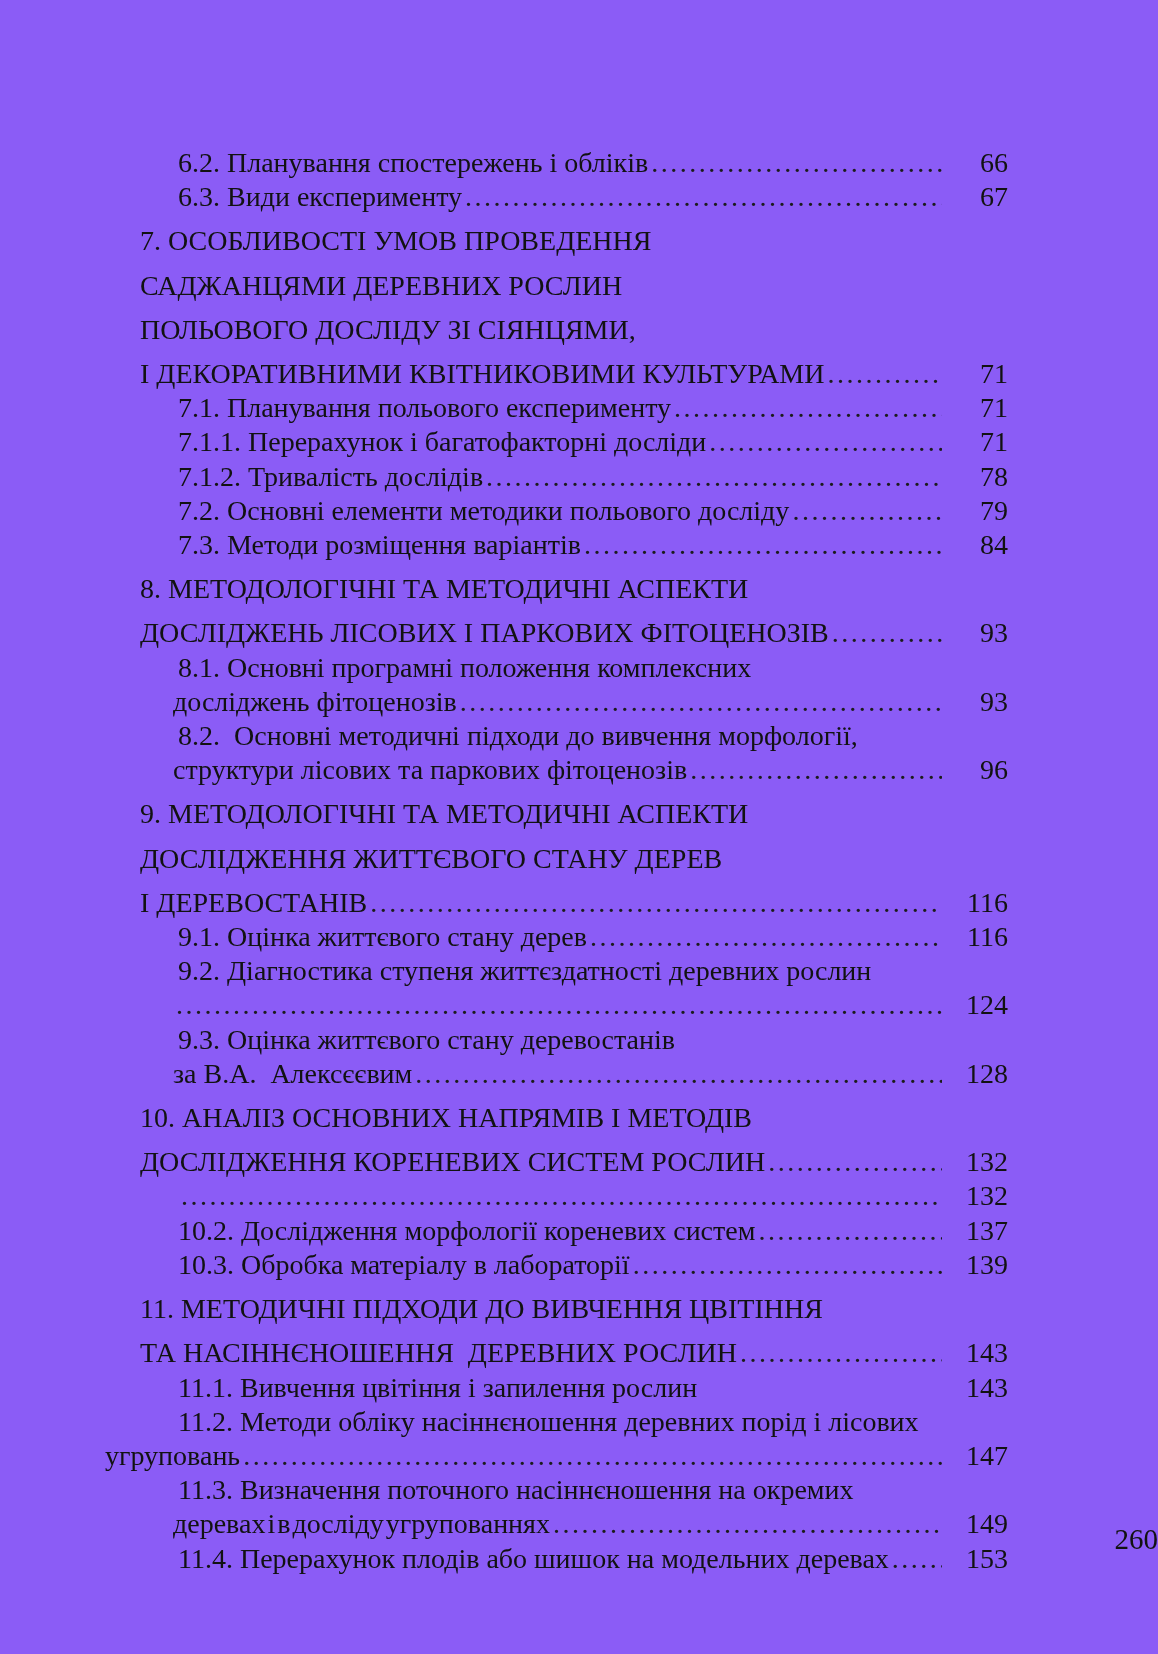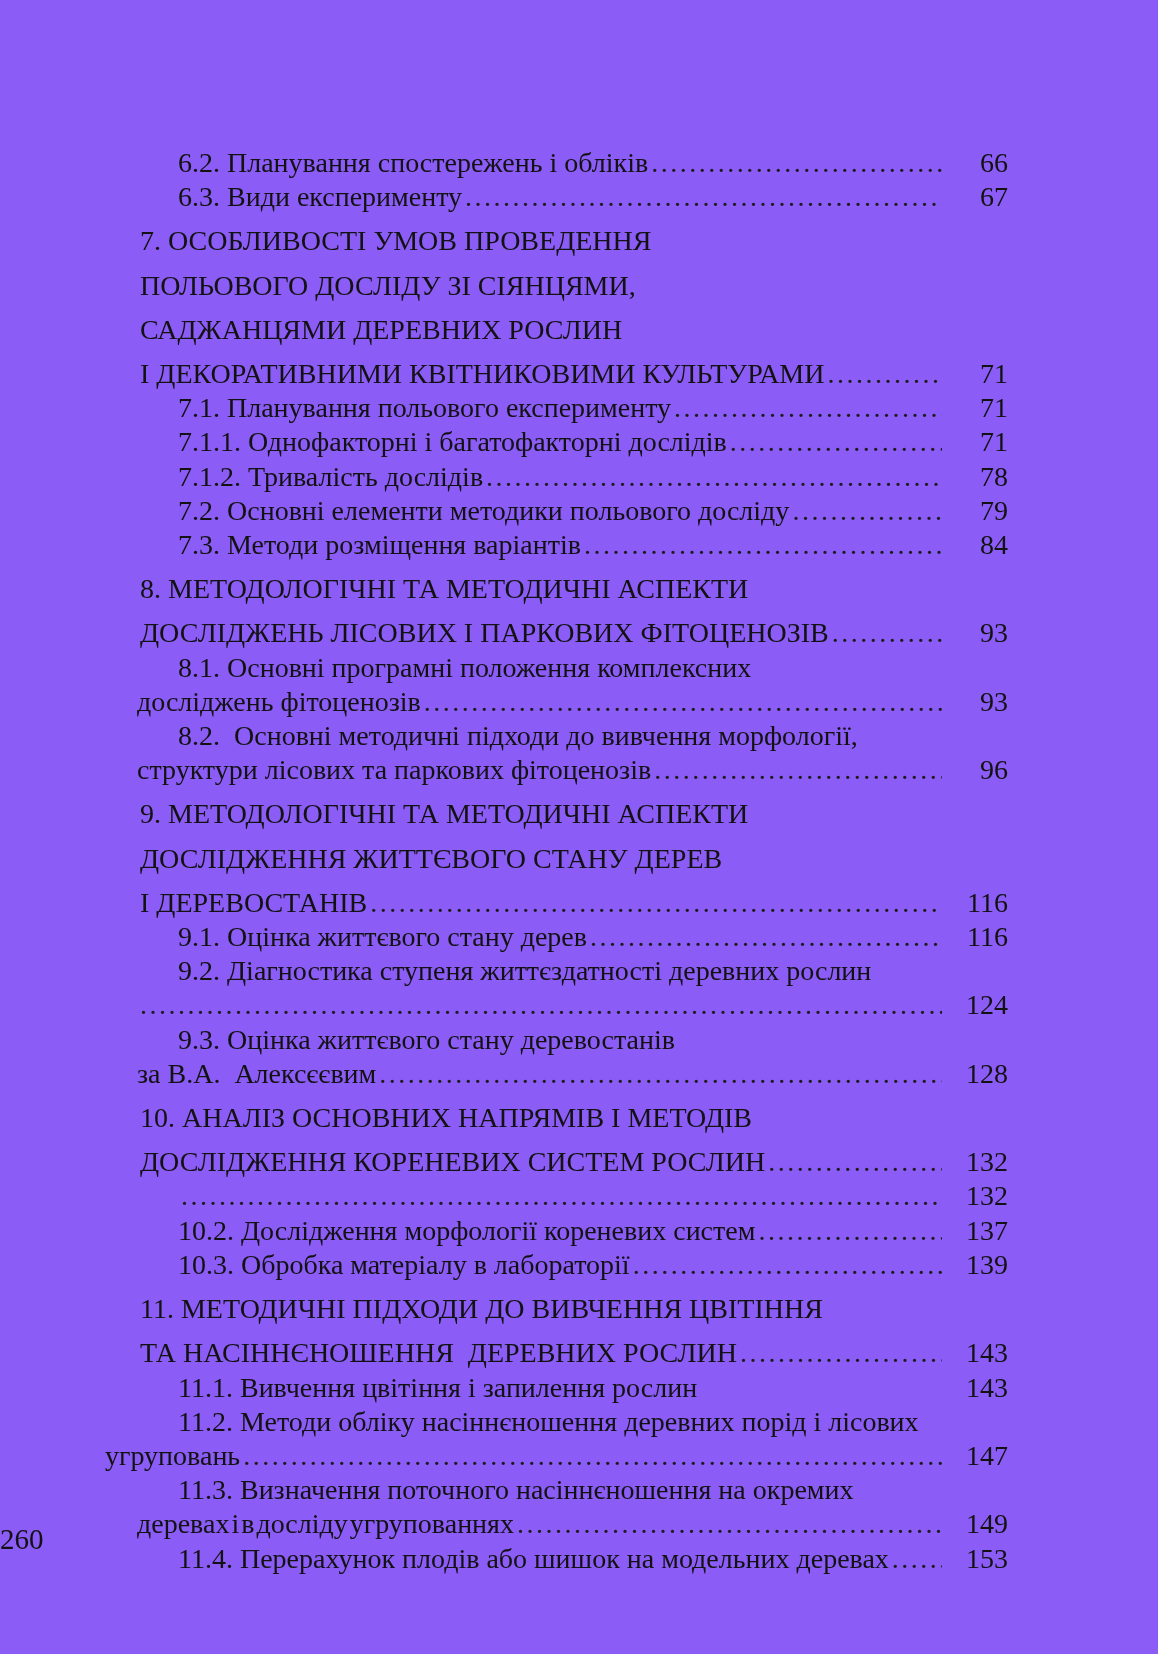--- a/index.html
+++ b/index.html
@@ -18,21 +18,21 @@
   .row{
     display:flex;
     align-items:baseline;
     font-size:28px;
     line-height:34.2px;
     white-space:nowrap;
   }
   .row .t{white-space:pre;}
   .ch  {margin-left:35px;margin-top:10px;}
   .sub {margin-left:73px;}
-  .subc{margin-left:32px;}
+  .subc{margin-left:68px;}
   .hang{margin-left:0;}
   .tight .t{word-spacing:-5px;}
   .leader{
     flex:1 1 auto;
     overflow:hidden;
     white-space:nowrap;
     margin-left:3px;
     letter-spacing:2.5px;
     color:#1b1b1b;
   }
@@ -42,21 +42,21 @@
   .pnum{
     flex:0 0 66px;
     box-sizing:border-box;
     padding-left:14px;
     text-align:right;
     white-space:nowrap;
   }
   .footer{
     position:absolute;
     top:1522px;left:0;width:1158px;
-    text-align:left;
+    text-align:right;
     font-size:29px;
     line-height:34px;
   }
 </style>
 </head>
 <body>
 
 <div class="page">
   <div class="toc">
 
@@ -69,41 +69,41 @@
         <span class="t">6.3. Види експерименту</span>
         <span class="leader"></span>
         <span class="pnum">67</span>
       </div>
     <div class="row ch wrap">
         <span class="t">7. ОСОБЛИВОСТІ УМОВ ПРОВЕДЕННЯ</span>
         <span class="leader"></span>
         <span class="pnum"></span>
       </div>
     <div class="row ch wrap">
+        <span class="t">САДЖАНЦЯМИ ДЕРЕВНИХ РОСЛИН</span>
+        <span class="leader"></span>
+        <span class="pnum"></span>
+      </div>
+    <div class="row ch wrap">
         <span class="t">ПОЛЬОВОГО ДОСЛІДУ ЗІ СІЯНЦЯМИ,</span>
         <span class="leader"></span>
         <span class="pnum"></span>
       </div>
-    <div class="row ch wrap">
-        <span class="t">САДЖАНЦЯМИ ДЕРЕВНИХ РОСЛИН</span>
-        <span class="leader"></span>
-        <span class="pnum"></span>
-      </div>
     <div class="row ch">
         <span class="t">І ДЕКОРАТИВНИМИ КВІТНИКОВИМИ КУЛЬТУРАМИ</span>
         <span class="leader"></span>
         <span class="pnum">71</span>
       </div>
     <div class="row sub">
         <span class="t">7.1. Планування польового експерименту</span>
         <span class="leader"></span>
         <span class="pnum">71</span>
       </div>
     <div class="row sub">
-        <span class="t">7.1.1. Однофакторні і багатофакторні дослідів</span>
+        <span class="t">7.1.1. Перерахунок і багатофакторні досліди</span>
         <span class="leader"></span>
         <span class="pnum">71</span>
       </div>
     <div class="row sub">
         <span class="t">7.1.2. Тривалість дослідів</span>
         <span class="leader"></span>
         <span class="pnum">78</span>
       </div>
     <div class="row sub">
         <span class="t">7.2. Основні елементи методики польового досліду</span>

